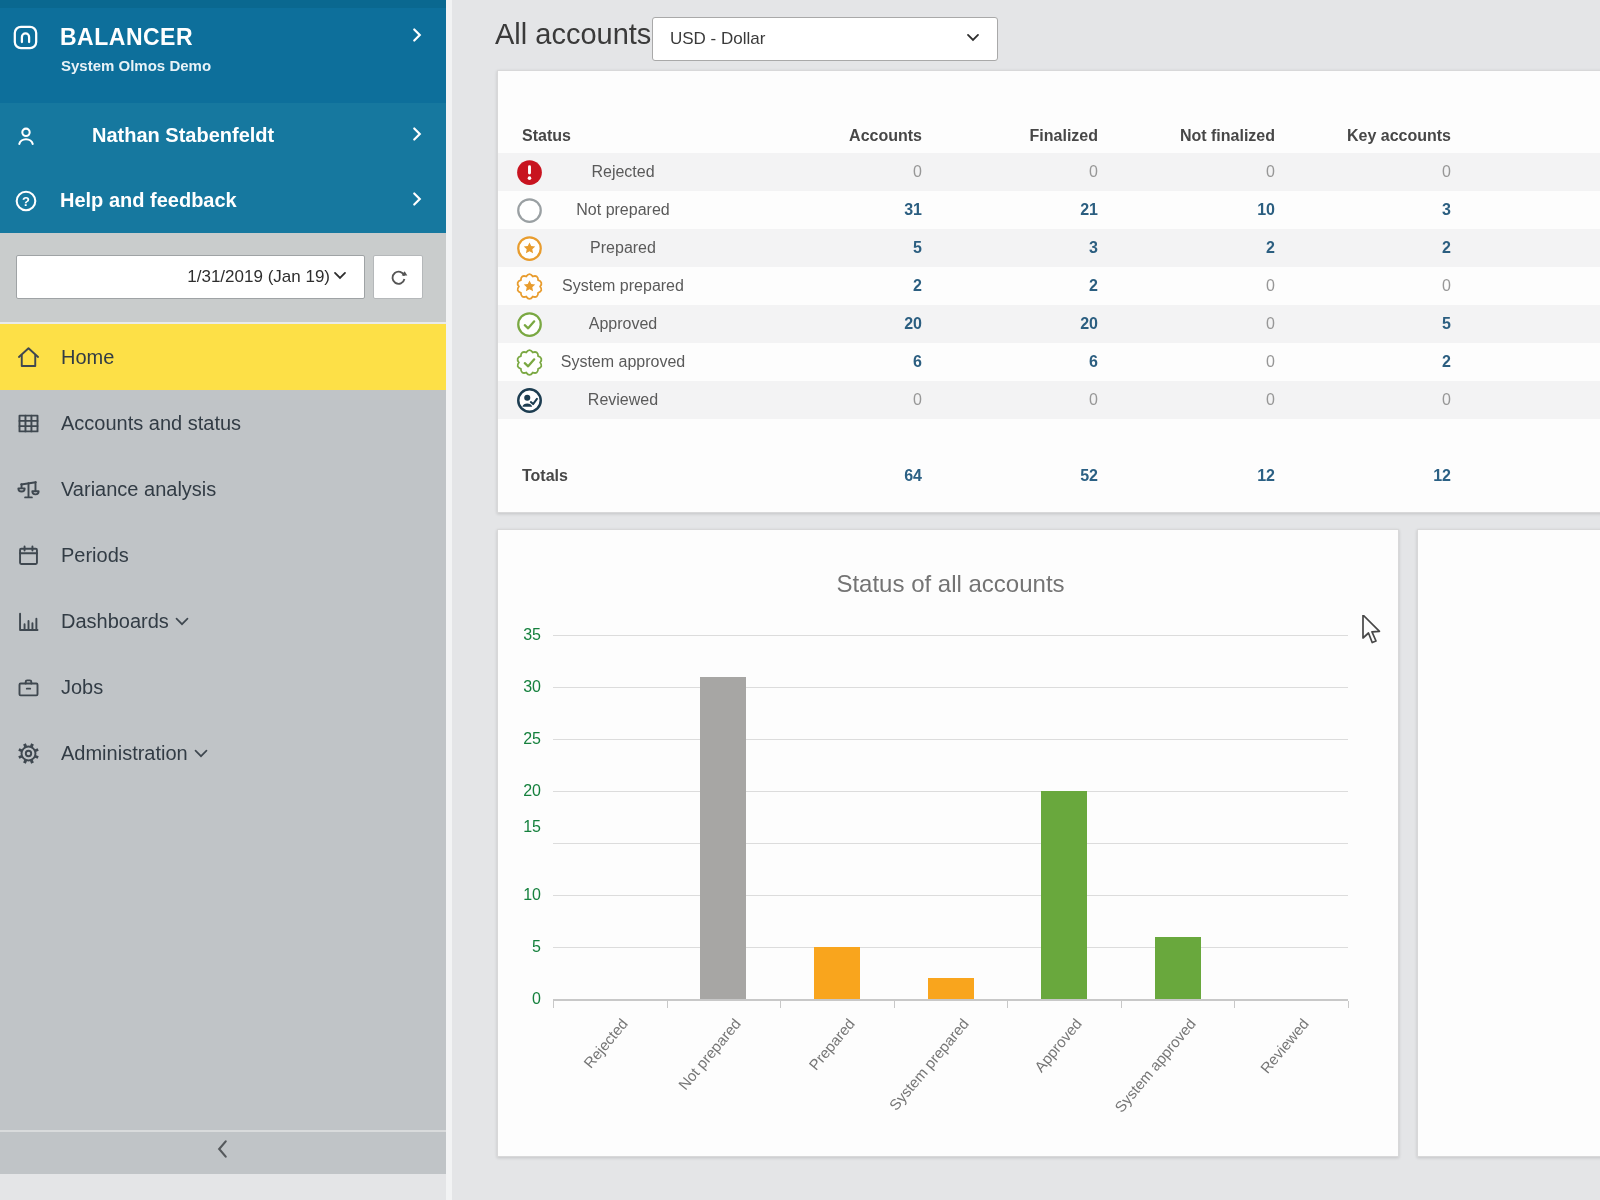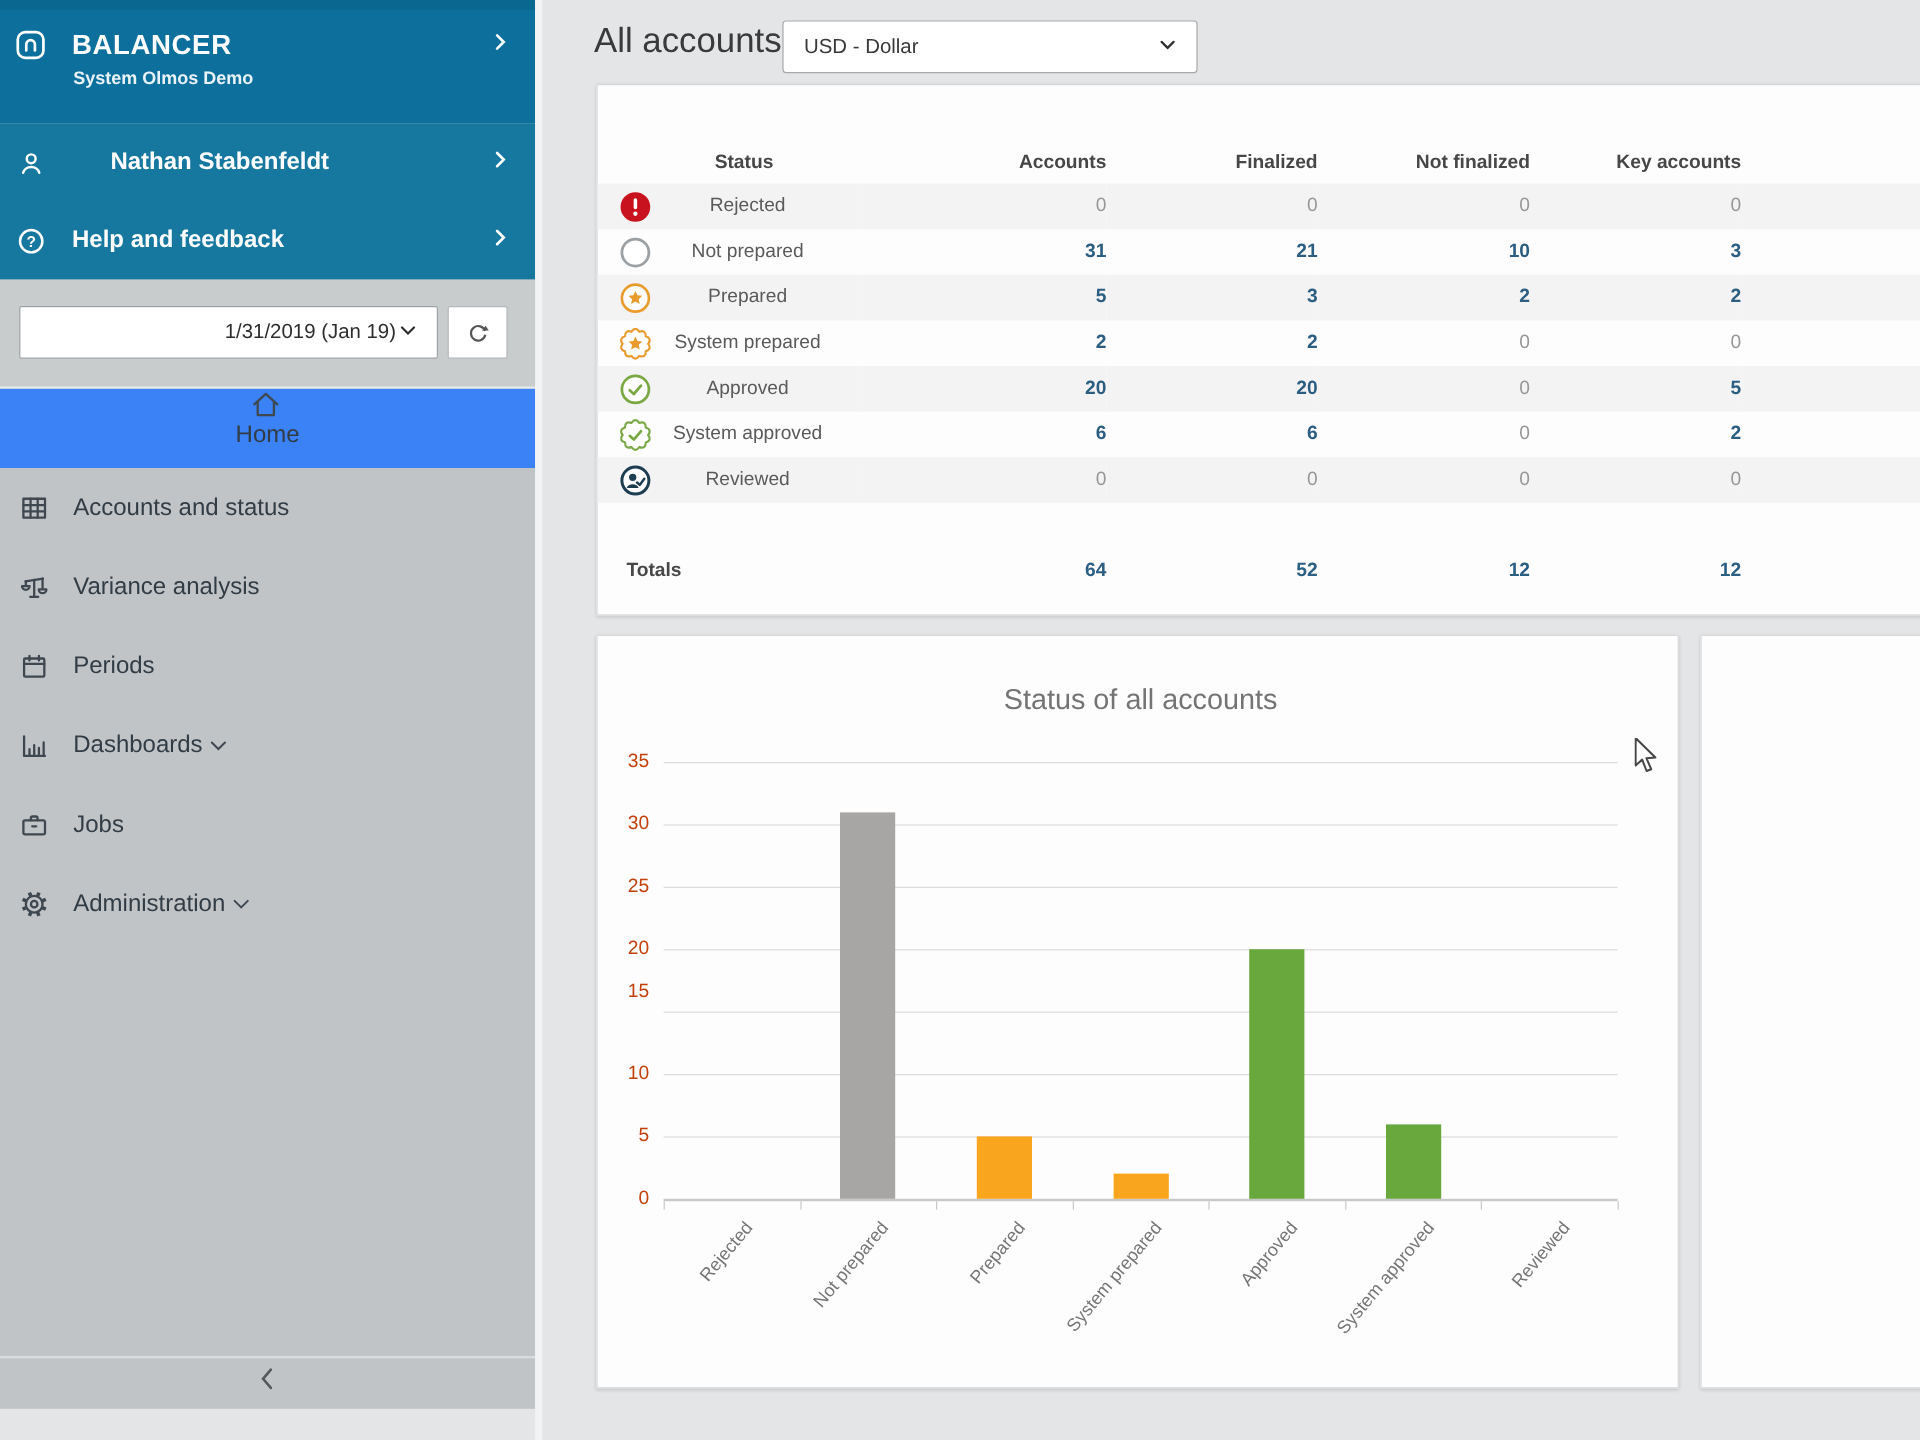--- a/index.html
+++ b/index.html
@@ -24,21 +24,21 @@
 
   #period-strip{left:0;top:233px;width:446px;height:89px;background:#c9cccc;}
   #period-select{position:absolute;left:16px;top:22px;width:349px;height:44px;background:#fff;
      border:1px solid #9fa3a5;border-radius:2px;display:flex;align-items:center;box-sizing:border-box;}
   #period-value{font-size:17px;color:#2e2e2e;margin-left:13px;flex:1;}
   #refresh-btn{position:absolute;left:373px;top:22px;width:50px;height:44px;background:#fff;
      border:1px solid #b5b8ba;border-radius:2px;display:flex;align-items:center;justify-content:center;box-sizing:border-box;}
 
   #nav{left:0;top:322px;width:446px;border-top:2px solid #e9ebeb;}
   .nav-item{height:66px;display:flex;align-items:center;cursor:pointer;}
-  .nav-item.active{background:#3b82f6;flex-direction:column;}
+  .nav-item.active{background:#fde047;}
   .nav-icon{width:27px;height:27px;margin-left:15px;margin-right:19px;flex:0 0 auto;}
   .nav-label{font-size:20px;color:#323c45;}
   .nav-expand{margin-left:2px;margin-top:4px;}
 
   #collapse-bar{left:0;top:1130px;width:446px;height:70px;border-top:2px solid #d9dbdc;
      display:flex;align-items:flex-start;justify-content:center;}
 
   
   #main{left:446px;top:0;width:1154px;height:1200px;background:#e4e5e7;}
   #main-left-strip{left:446px;top:0;width:6px;height:1200px;background:#f2f3f4;}
@@ -54,34 +54,34 @@
   #side-panel-card{left:1417px;top:529px;width:200px;height:628px;}
 
   
   #status-table{position:absolute;left:0;top:48px;width:1148px;border-collapse:collapse;table-layout:fixed;}
   #status-table th{font-size:16px;font-weight:bold;color:#474747;padding:0;height:34px;}
   #status-table th.num, #status-table td.num{text-align:right;}
   #status-table td{padding:0;height:38px;font-size:16px;}
   #status-table tr.stripe{background:#f3f3f4;}
   td.icon-cell{padding-left:18px !important;}
   td.label-cell{text-align:center;color:#5a5a5a;}
-  th.status-h{text-align:center;padding-left:24px !important;margin-left:28px;}
+  th.status-h{text-align:left;padding-left:24px !important;margin-left:28px;}
   td.num{font-weight:bold;color:#2b5e80;}
   td.num.zero{font-weight:normal;color:#979797;}
   tr.totals td{font-weight:bold;color:#474747;height:46px;}
   tr.totals td.num{color:#2b6084;}
   tr.spacer td{height:16px;}
 
   .sicon{width:27px;height:27px;display:block;}
 
   
   #chart-title{position:absolute;text-align:center;font-size:24px;color:#747474;}
   .gridline{position:absolute;height:1px;background:#dcdcdc;}
   #axis-line{position:absolute;height:2px;background:#c8c8c8;}
-  .ytick{position:absolute;font-size:16px;color:#c2410c;text-align:right;width:40px;}
+  .ytick{position:absolute;font-size:16px;color:#15803d;text-align:right;width:40px;}
   .xtickmark{position:absolute;width:1px;height:7px;background:#c8c8c8;}
   .bar{position:absolute;}
   .xlabel{position:absolute;font-size:15px;color:#767676;white-space:nowrap;
      transform:translateX(-100%) rotate(-50deg);transform-origin:100% 0;}
 
   #cursor{left:1362px;top:615px;z-index:50;}
 </style>
 </head>
 <body>
 

